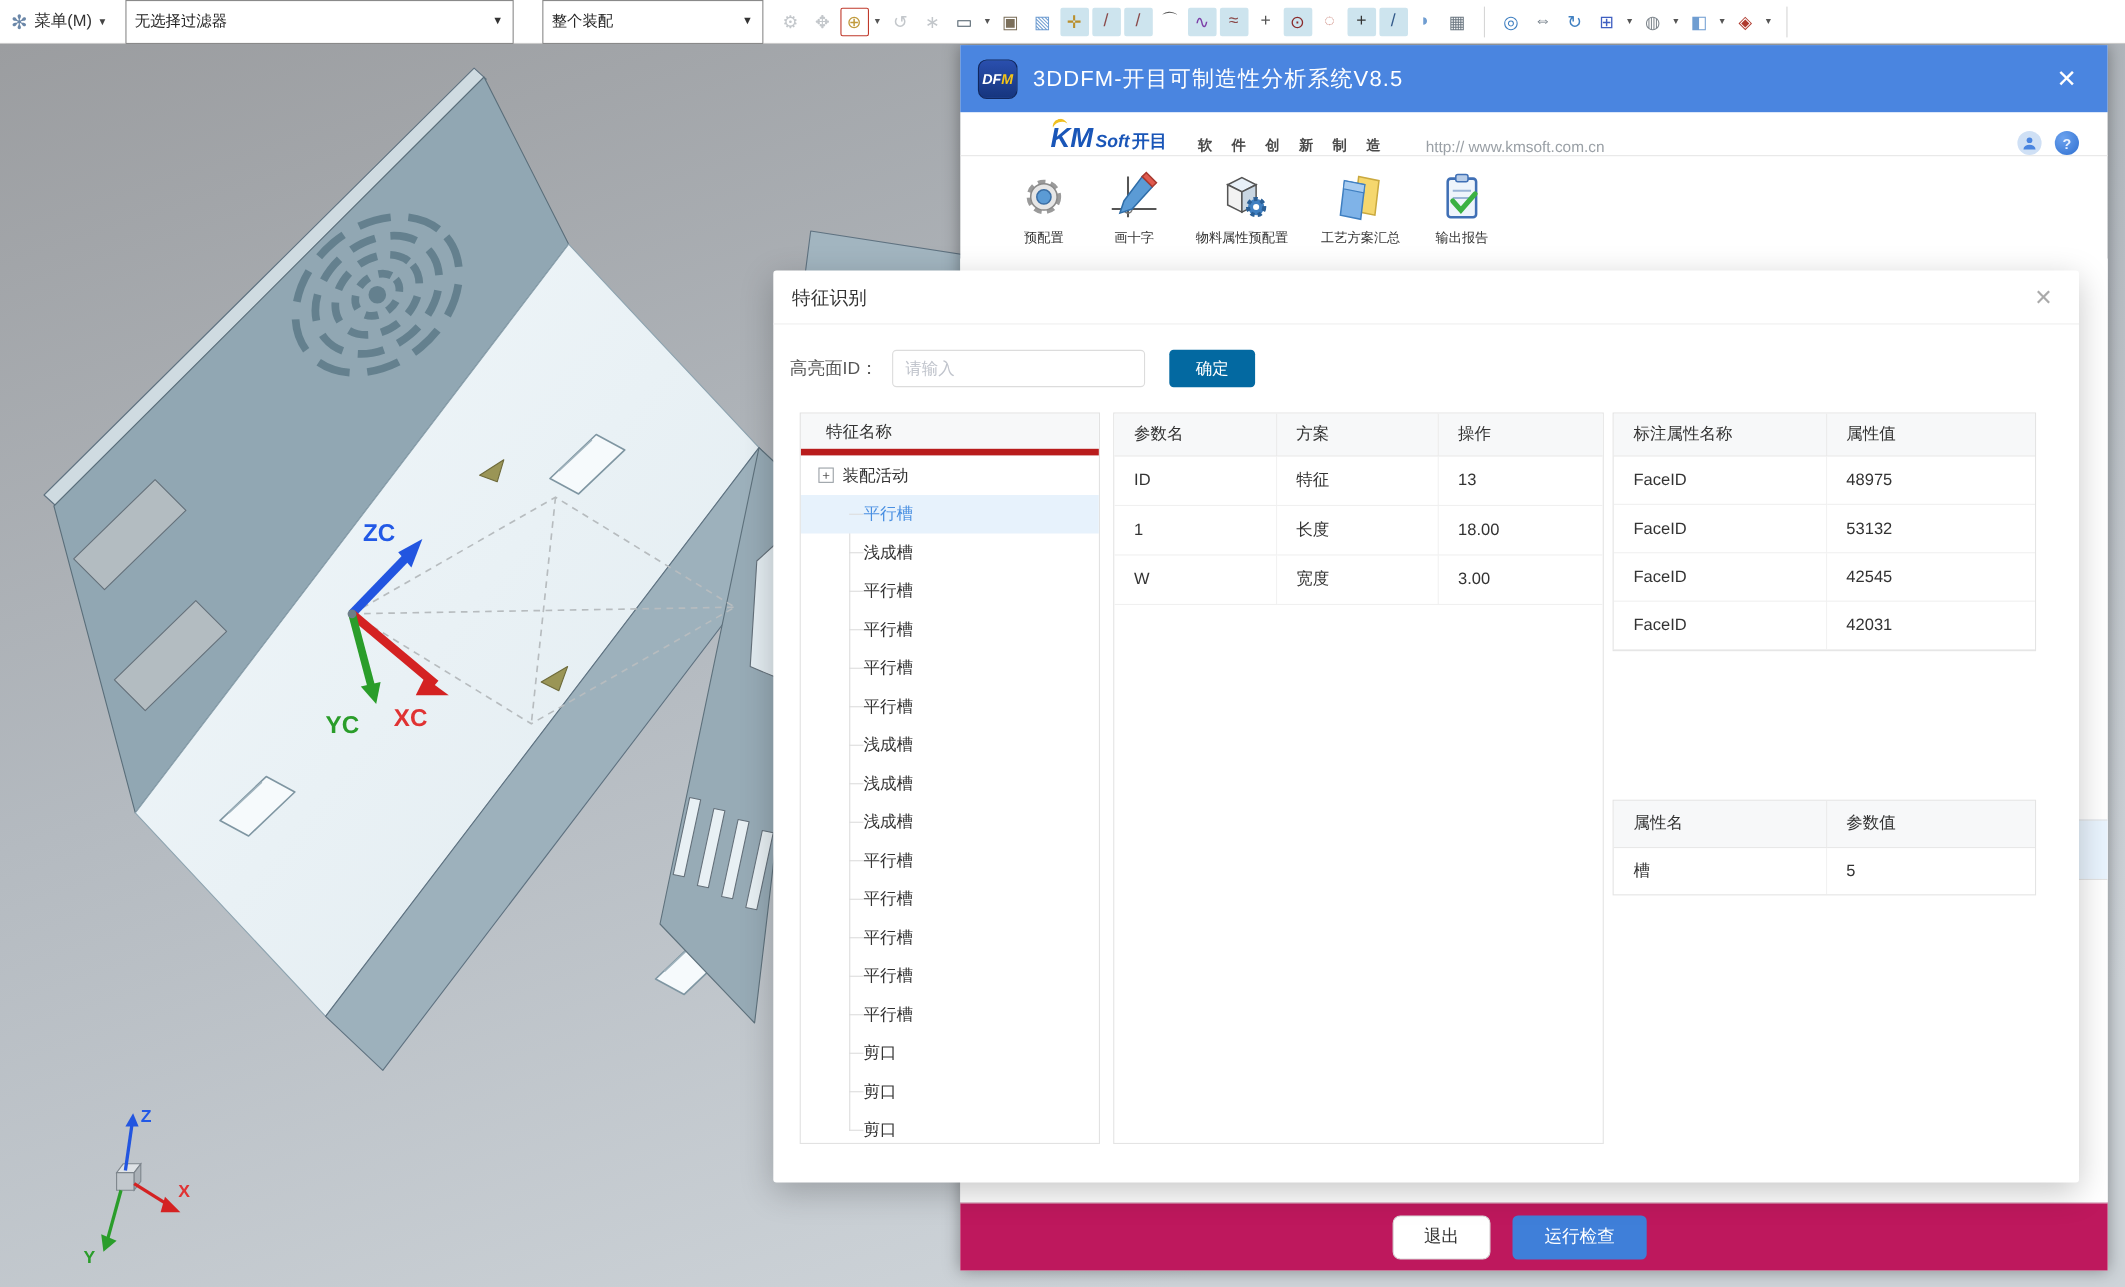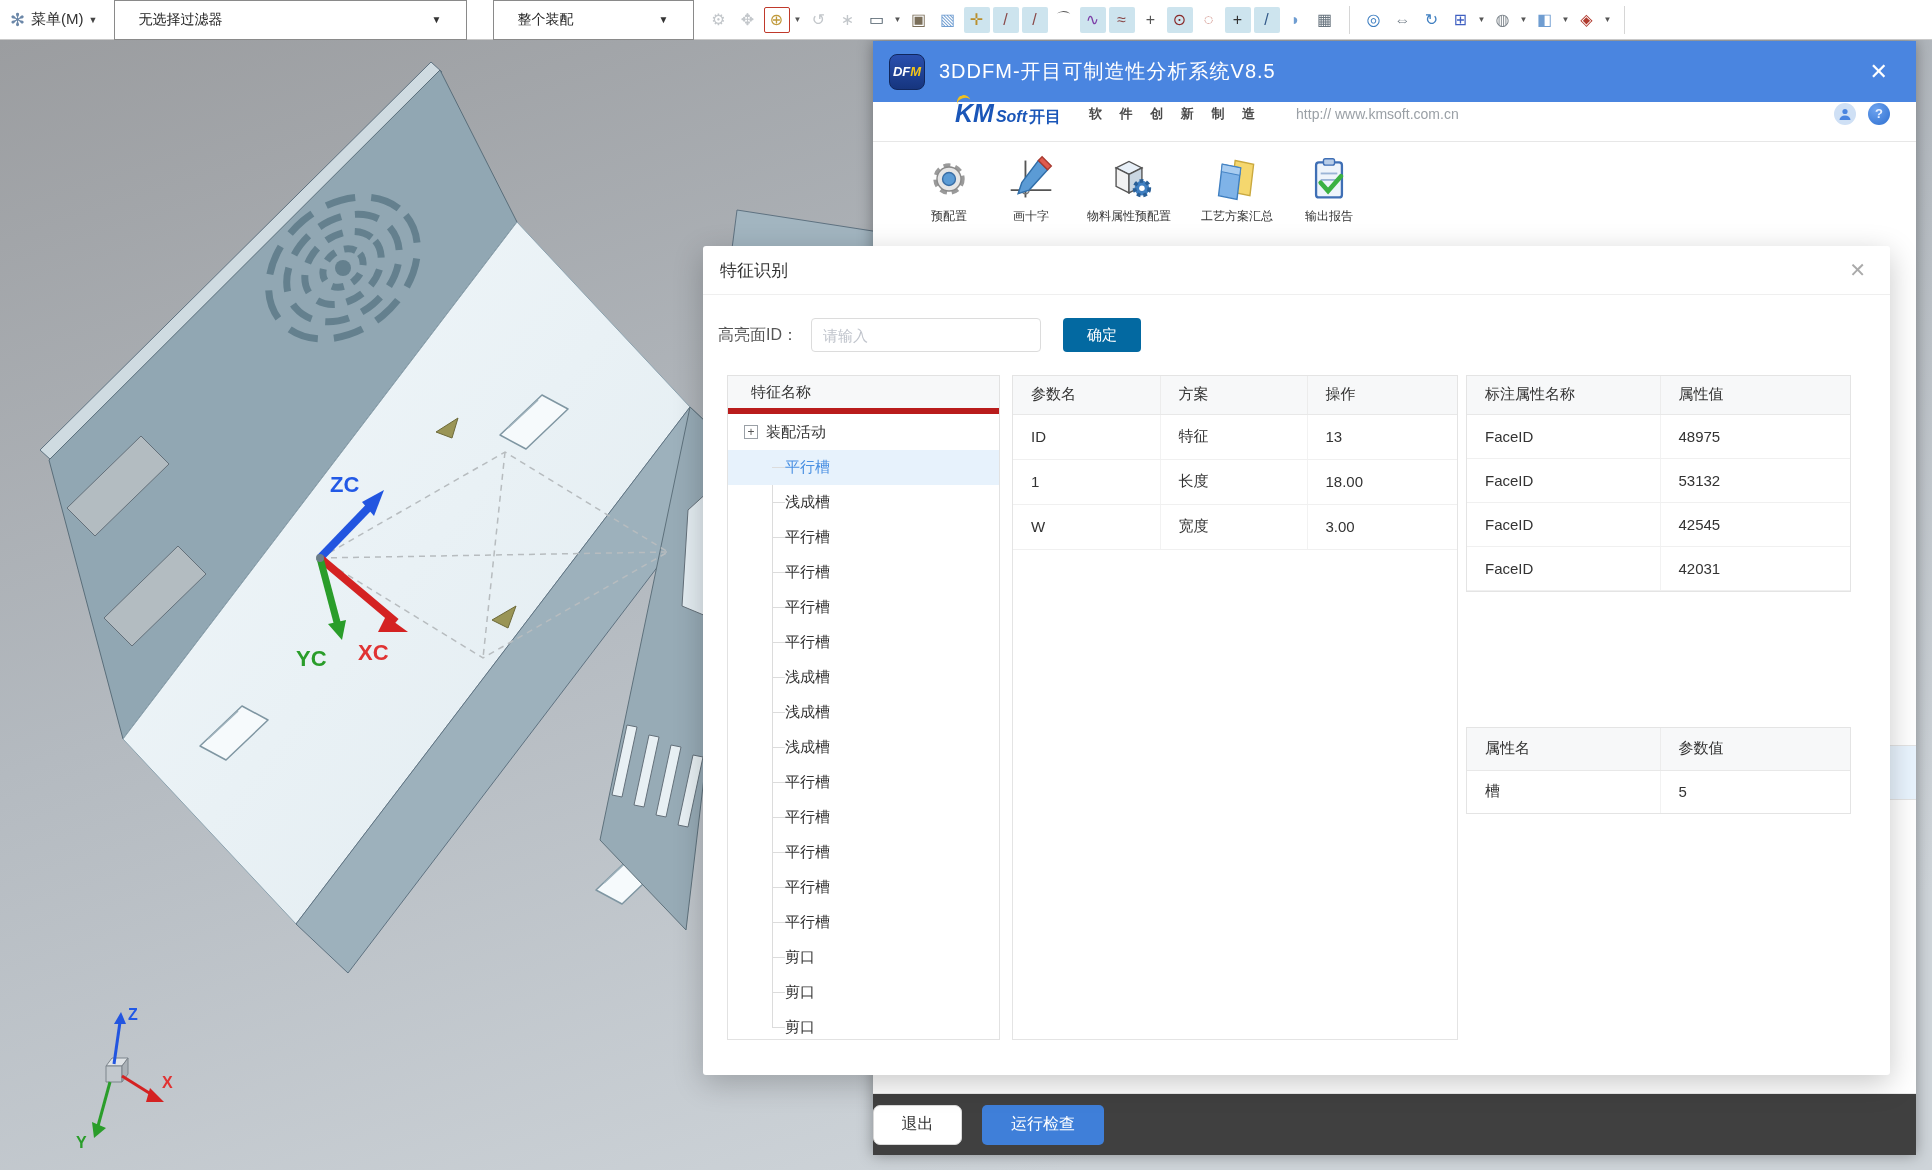--- a/index.html
+++ b/index.html
@@ -8,21 +8,21 @@
   #app { position:relative; width:1932px; height:1170px; }
 
   
   .toolbar { position:absolute; left:0; top:0; width:1932px; height:40px;
     background:#fff; border-bottom:1px solid #c9c9c9; display:flex; align-items:center;
     padding:0 10px; z-index:50; }
   .app-logo { font-size:18px; color:#6b87a8; margin-right:6px; }
   .menu-btn { display:flex; align-items:center; gap:5px; font-size:15px; color:#333; margin-right:16px; cursor:default; }
   .menu-btn .caret { font-size:9px; color:#444; }
   .tb-select { height:40px; border:1px solid #8a8a8a; background:#fff; display:flex;
-    align-items:center; justify-content:space-between; padding:0 24px; font-size:14px; color:#222; margin-right:26px; }
+    align-items:center; justify-content:space-between; padding:0 8px; font-size:14px; color:#222; margin-right:26px; }
   .tb-select .caret { font-size:10px; color:#333; margin-left:10px; }
   .tb-select.filter { width:353px; }
   .tb-select.scope { width:201px; margin-right:12px; }
   .tb-icons { display:flex; align-items:center; gap:3px; }
   .tb-icon { width:26px; height:26px; display:flex; align-items:center; justify-content:center;
     font-size:16px; color:#4a5a66; border-radius:2px; cursor:default; }
   .tb-icon.disabled { color:#c3c7cb; }
   .tb-icon.toggled { background:#cde4ee; }
   .tb-icon.alert { border:1px solid #c0392b; color:#c09a3c; }
   .tb-caret { font-size:8px; color:#555; width:10px; text-align:center; }
@@ -35,21 +35,21 @@
   .dfm-panel { position:absolute; left:873px; top:41px; width:1043px; height:1114px;
     background:#fff; z-index:10; box-shadow:0 0 14px rgba(0,0,0,.35); }
   .dfm-titlebar { height:61px; background:#4a85e0; display:flex; align-items:center; padding:0 16px; }
   .dfm-badge { width:36px; height:36px; border-radius:8px;
     background:linear-gradient(180deg,#2a4fae,#16357e); color:#fff; font-weight:bold; font-style:italic;
     font-size:13px; display:flex; align-items:center; justify-content:center; margin-right:14px;
     border:1px solid #10275e; }
   .dfm-badge .m { color:#f5c518; }
   .dfm-title { color:#fff; font-size:20px; font-weight:500; letter-spacing:1px; flex:1; }
   .dfm-close { color:#fff; font-size:22px; padding:0 12px; cursor:default; }
-  .logo-bar { height:40px; border-bottom:1px solid #e7e7e7; display:flex; align-items:center; padding:0 26px 16px 82px; }
+  .logo-bar { height:40px; border-bottom:1px solid #e7e7e7; display:flex; align-items:flex-end; padding:0 26px 0 82px; }
   .brand { display:flex; align-items:baseline; color:#1a56b8; }
   .brand .km { font-size:25px; font-weight:bold; font-style:italic; position:relative; }
   .brand .km::before { content:""; position:absolute; left:2px; top:-4px; width:14px; height:12px;
     border-top:3px solid #f0c020; border-radius:50% 50% 0 0; transform:rotate(-18deg); }
   .brand .soft { font-size:16px; font-weight:bold; font-style:italic; margin-left:2px; }
   .brand .kaimu { font-size:16px; font-weight:bold; margin-left:2px; }
   .slogan { font-size:13px; color:#4a4a4a; letter-spacing:7px; font-weight:600; margin-left:28px; }
   .brand-url { font-size:14px; color:#9aa0a6; margin-left:34px; flex:1; }
   .mini-icon { width:22px; height:22px; border-radius:50%; display:flex; align-items:center;
     justify-content:center; margin-left:12px; }
@@ -57,22 +57,22 @@
   .help-ic { background:radial-gradient(circle at 35% 30%,#6da3ef,#2e6fd0); color:#eaf2ff;
     font-size:13px; font-weight:bold; }
   .actions { height:93px; display:flex; align-items:center; padding-left:50px; }
   .action { display:flex; flex-direction:column; align-items:center; margin-right:30px; cursor:default; }
   .action .ic { width:52px; height:52px; display:flex; align-items:center; justify-content:center; }
   .action .lb { font-size:12px; color:#333; margin-top:3px; white-space:nowrap; }
   .panel-body { position:absolute; left:0; top:194px; right:0; bottom:62px; background:#fff; }
   .hidden-row-sliver { position:absolute; right:0; top:510px; width:27px; height:55px;
     background:#e9f4fe; border-top:1px solid #e4e4e4; border-bottom:1px solid #e4e4e4; }
   .dfm-footer { position:absolute; left:0; bottom:0; width:100%; height:62px;
-    border-top:1px solid #eaeaea; display:flex; align-items:center; justify-content:flex-start;
-    padding-right:26px; gap:20px; background:#404040; }
+    border-top:1px solid #eaeaea; display:flex; align-items:center; justify-content:center;
+    padding-right:26px; gap:20px; background:#be185d; }
   .btn-exit { width:89px; height:40px; border:1px solid #d9d9d9; border-radius:7px; background:#fff;
     font-size:16px; color:#333; font-family:inherit; }
   .btn-run { width:122px; height:40px; border:none; border-radius:5px; background:#3f7fd9;
     font-size:16px; color:#fff; font-family:inherit; }
 
   
   .dialog { position:absolute; left:703px; top:246px; width:1187px; height:829px; background:#fff;
     z-index:20; border-radius:3px; box-shadow:0 8px 30px rgba(0,0,0,.22); }
   .d-header { height:49px; border-bottom:1px solid #efefef; display:flex; align-items:center;
     padding:0 24px 0 17px; }

